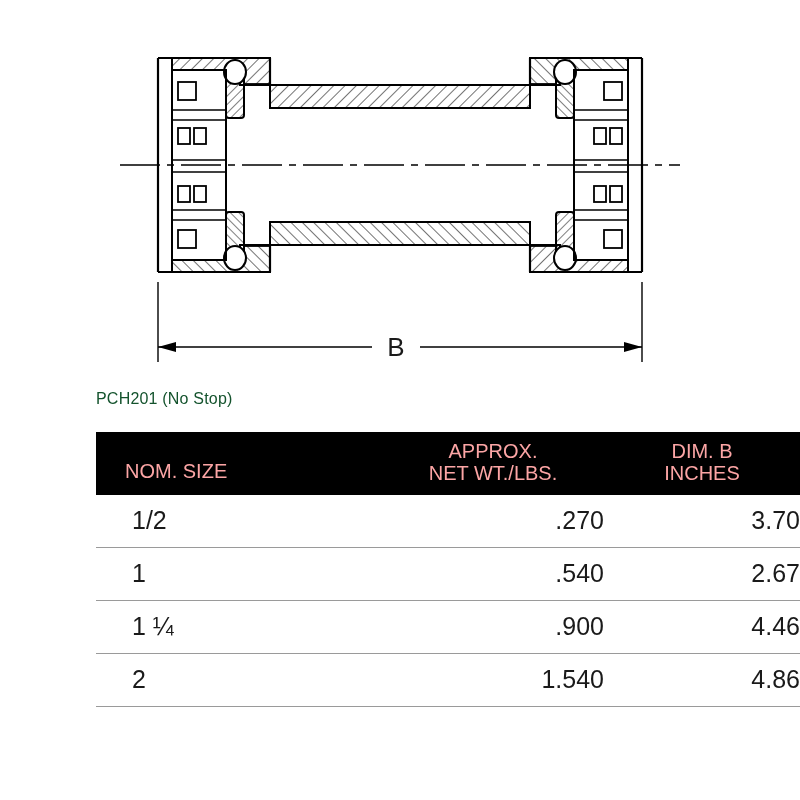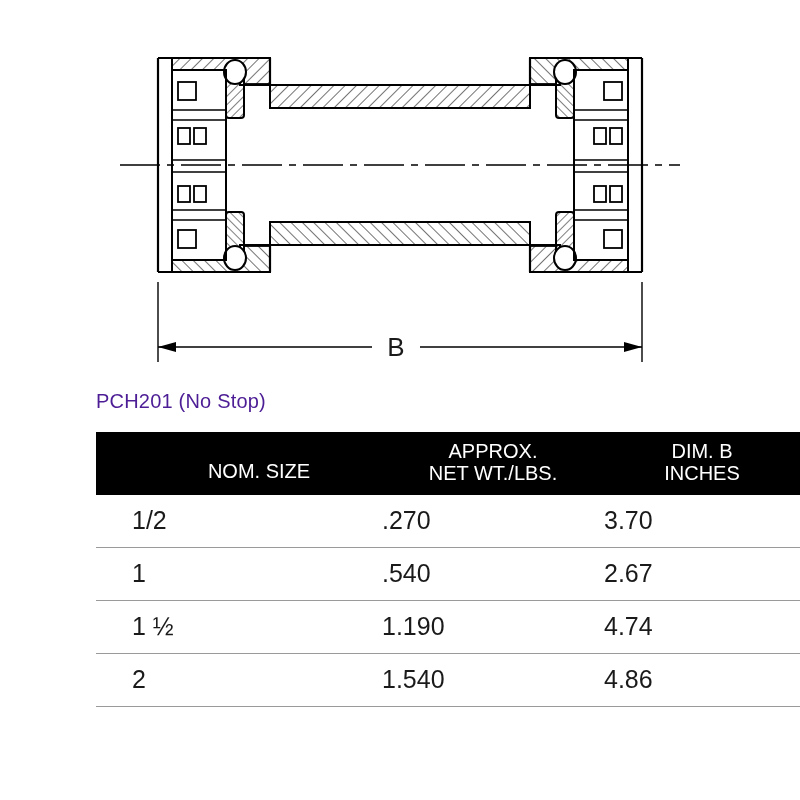--- a/index.html
+++ b/index.html
@@ -31,64 +31,64 @@
   }
   .drawing svg {
     display: block;
   }
 
   
   .caption {
     position: absolute;
     left: 96px;
     top: 390px;
-    font-size: 20px;
+    font-size: 16px;
     letter-spacing: 0.2px;
-    color: #4c1d95;
+    color: #14532d;
     white-space: nowrap;
   }
 
   
   .table-wrap {
     position: absolute;
     left: 96px;
     top: 432px;
     width: 704px;
   }
   table.spec {
     border-collapse: collapse;
     width: 704px;
     table-layout: fixed;
   }
   table.spec thead th {
     background: #000000;
-    color: #ffffff;
+    color: #fca5a5;
     font-weight: normal;
     font-size: 20px;
     line-height: 1.12;
     padding: 8px 0 10px 0;
     vertical-align: middle;
     text-align: center;
   }
   table.spec thead th.col-nom {
-    text-align: center;
-    padding-left: 40px;
+    text-align: left;
+    padding-left: 29px;
     vertical-align: bottom;
     padding-bottom: 12px;
   }
   table.spec thead th .hl {
     display: block;
   }
   table.spec tbody td {
     font-size: 25px;
     color: #1a1a1a;
     border-bottom: 1px solid #9a9a9a;
     padding: 6px 0 6px 0;
     height: 40px;
-    text-align: left;
+    text-align: right;
     vertical-align: middle;
   }
   table.spec tbody td.col-nom {
     text-align: left;
     padding-left: 36px;
   }
   table.spec colgroup col.c1 { width: 286px; }
   table.spec colgroup col.c2 { width: 222px; }
   table.spec colgroup col.c3 { width: 196px; }
 </style>
@@ -238,23 +238,23 @@
           <td class="col-nom">1/2</td>
           <td>.270</td>
           <td>3.70</td>
         </tr>
         <tr>
           <td class="col-nom">1</td>
           <td>.540</td>
           <td>2.67</td>
         </tr>
         <tr>
-          <td class="col-nom">1 ½</td>
-          <td>1.190</td>
-          <td>4.74</td>
+          <td class="col-nom">1 ¼</td>
+          <td>.900</td>
+          <td>4.46</td>
         </tr>
         <tr>
           <td class="col-nom">2</td>
           <td>1.540</td>
           <td>4.86</td>
         </tr>
       </tbody>
     </table>
   </div>
 

